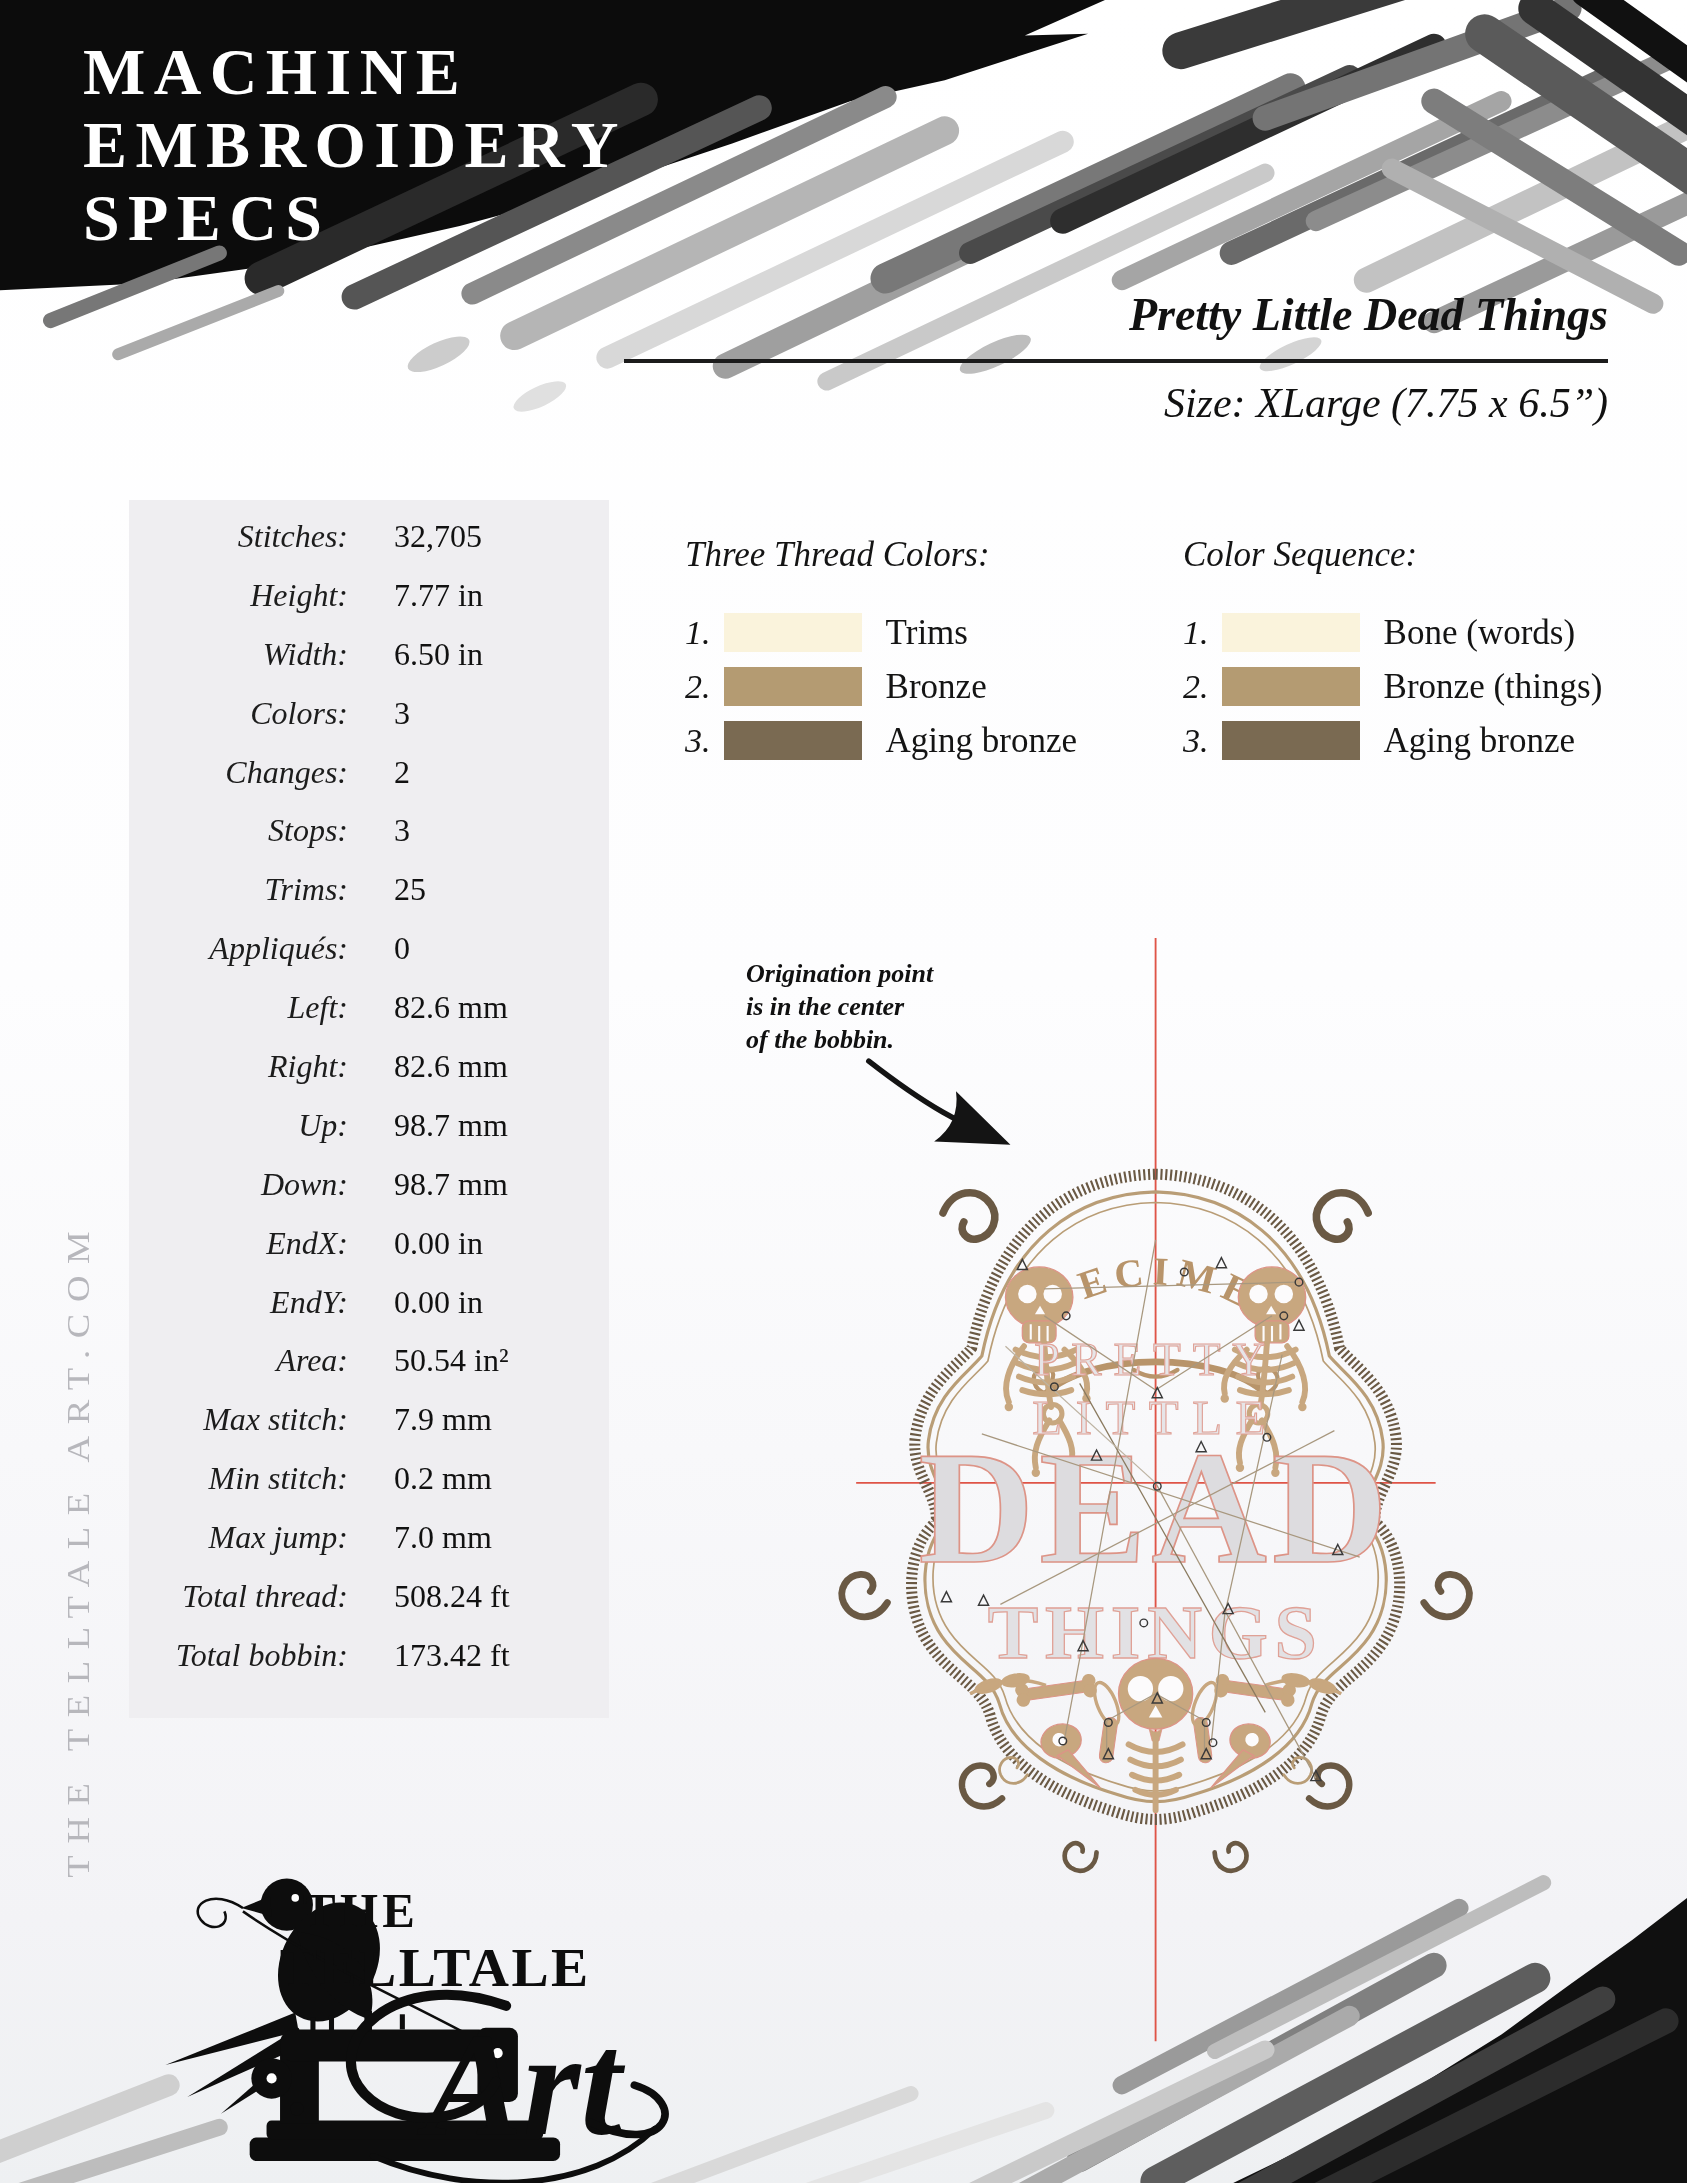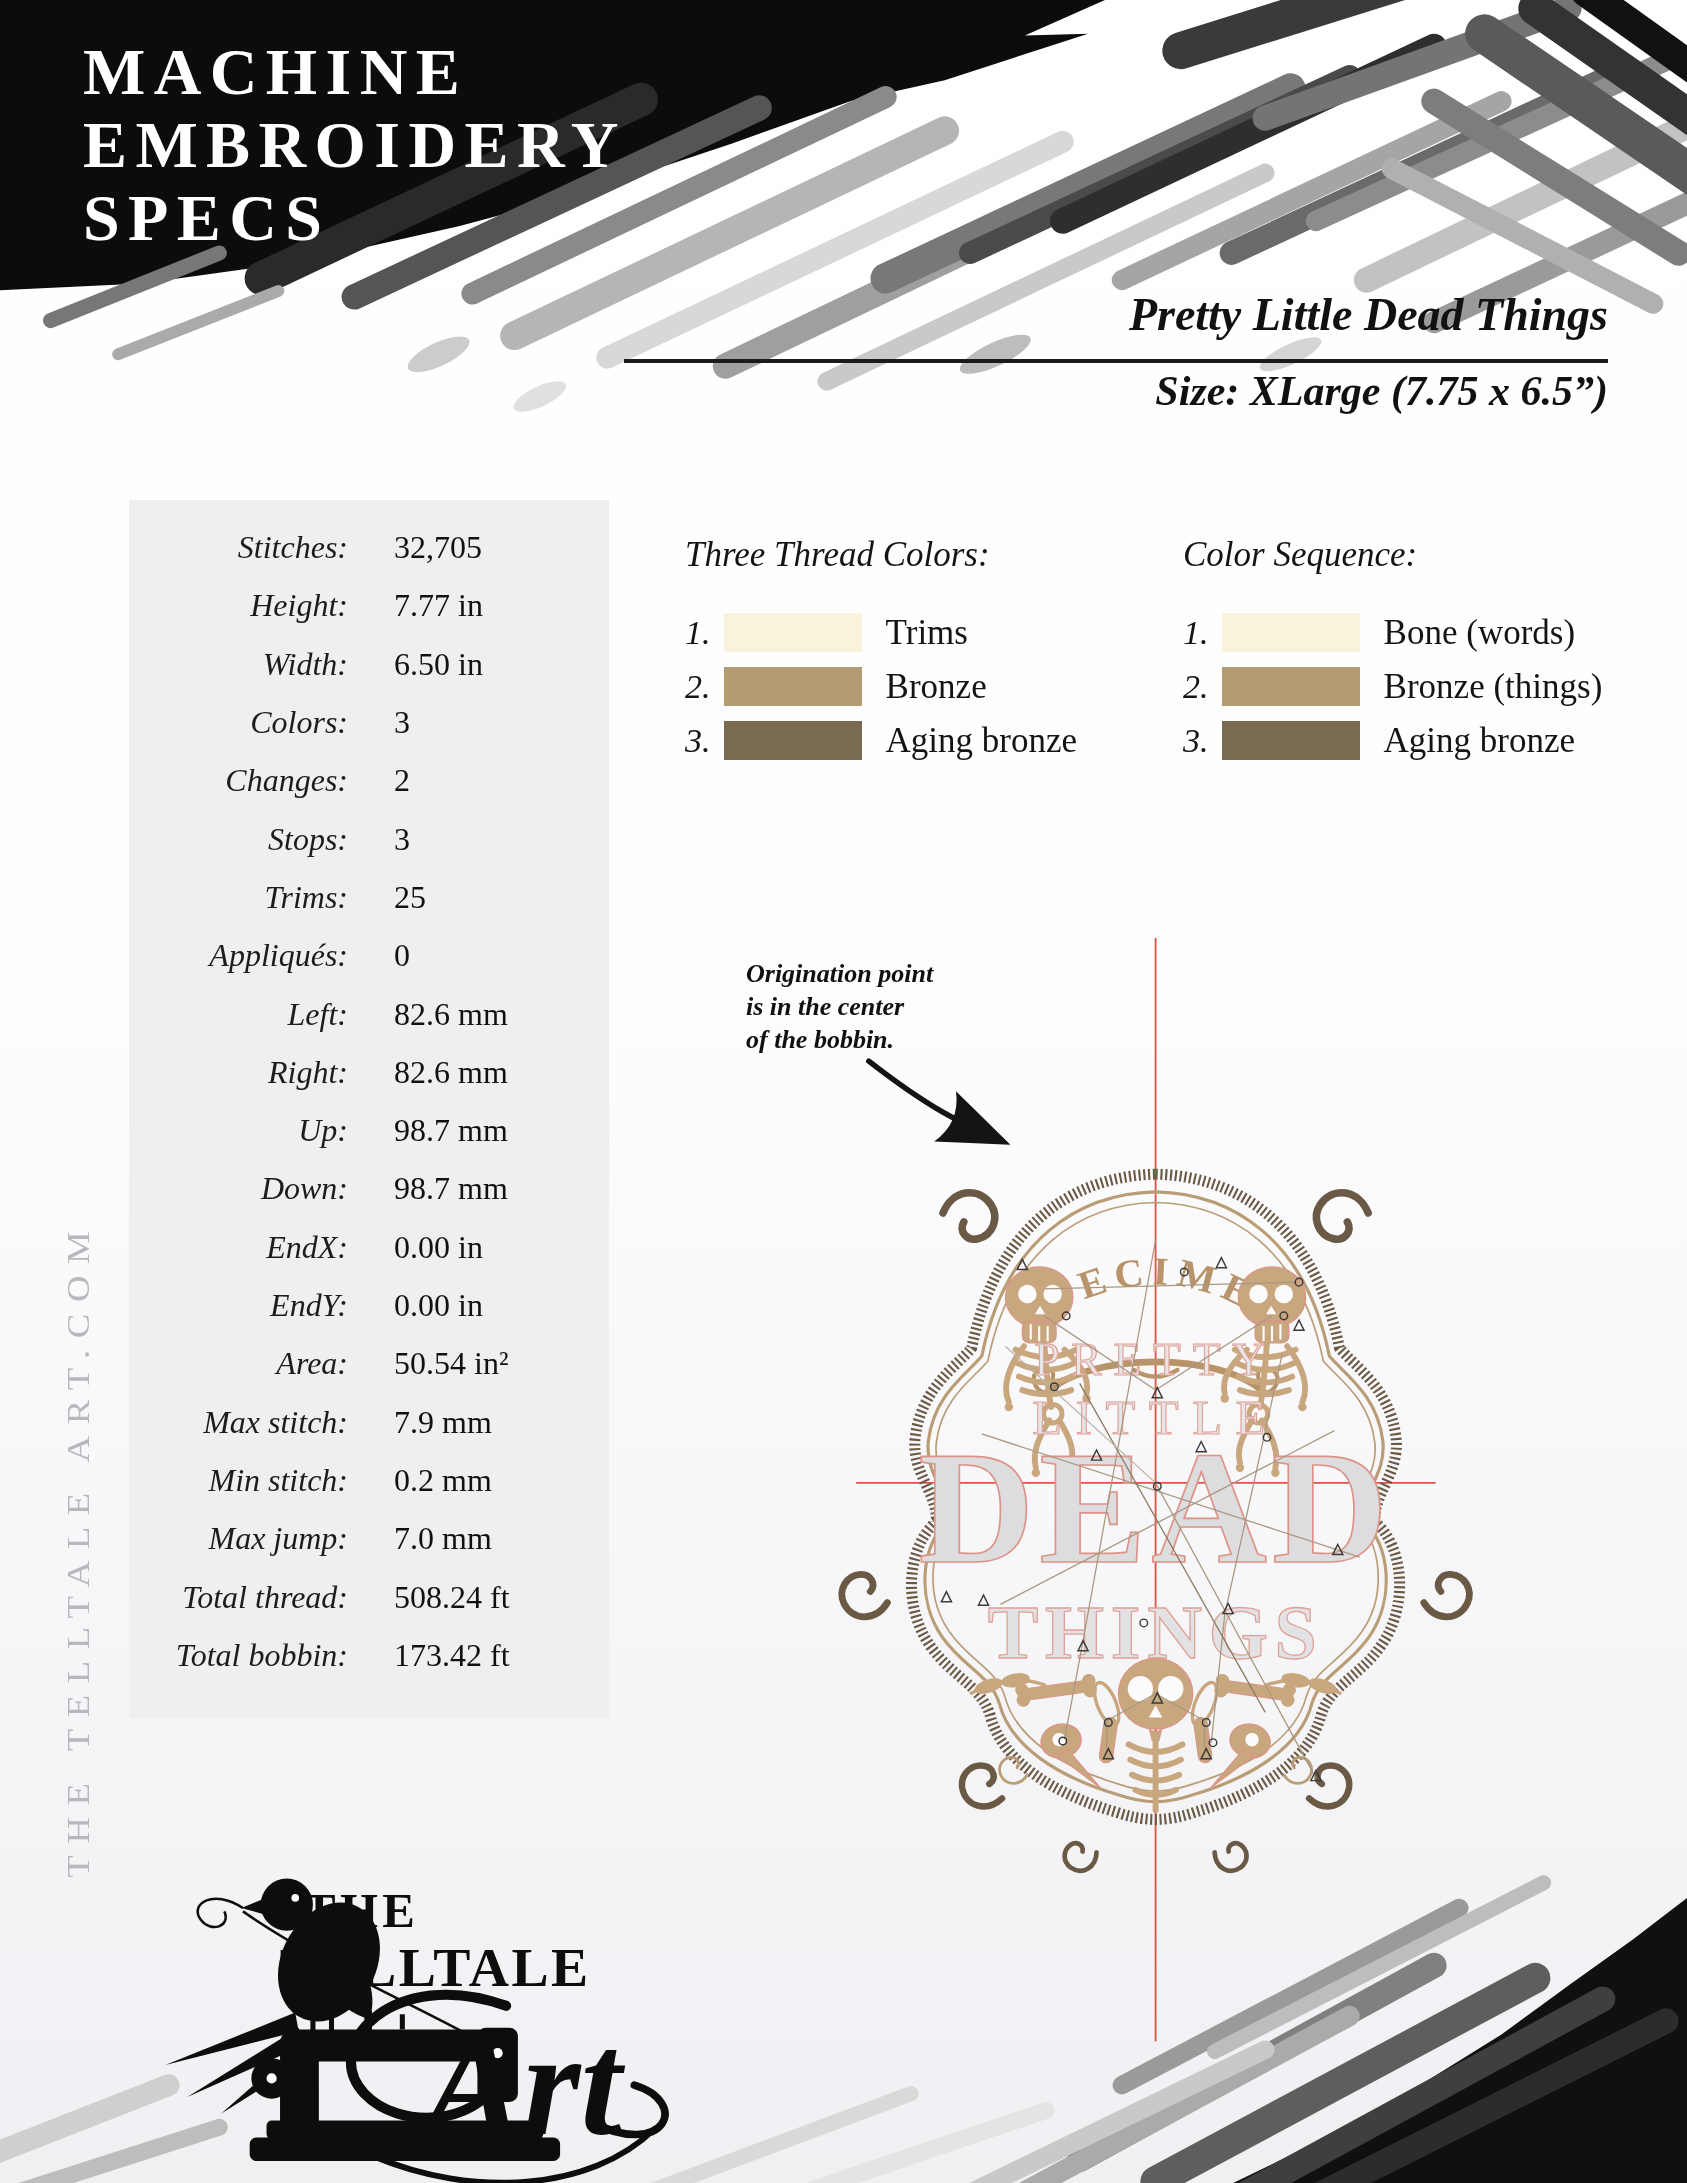--- a/index.html
+++ b/index.html
@@ -15,26 +15,26 @@
   .header-title{
     position:absolute;left:83px;top:35px;z-index:3;
     color:#ffffff;font-weight:bold;font-size:66px;letter-spacing:8.4px;line-height:73px;
   }
   .header-title div{white-space:nowrap;}
 
   
   .title-block{position:absolute;left:624px;top:289px;width:984px;text-align:right;z-index:3;}
   .design-name{font-size:46px;font-weight:bold;font-style:italic;color:#111;line-height:51px;}
   .title-rule{height:4.2px;background:#1b1b1b;margin-top:18.6px;width:100%;}
-  .size-line{font-size:42px;font-weight:bold;font-style:italic;color:#111;margin-top:5px;line-height:47px;}
+  .size-line{font-size:42px;font-weight:normal;font-style:italic;color:#111;margin-top:17px;line-height:47px;}
 
   
   .spec-panel{
     position:absolute;left:129px;top:500px;width:480px;height:1218px;z-index:2;
-    background:#efeef1;padding:29px 0 25px 0;
+    background:#efeef1;padding:18px 0 25px 0;
     display:flex;flex-direction:column;justify-content:space-between;
   }
   .spec-row{display:flex;align-items:baseline;height:56px;}
   .spec-label{flex:0 0 219px;text-align:right;font-style:italic;font-size:32px;color:#1c1c1c;}
   .spec-value{padding-left:46px;font-size:32px;color:#111;}
 
   
   .color-block{position:absolute;top:535px;z-index:2;}
   .tc{left:685px;}
   .cs{left:1183px;}

